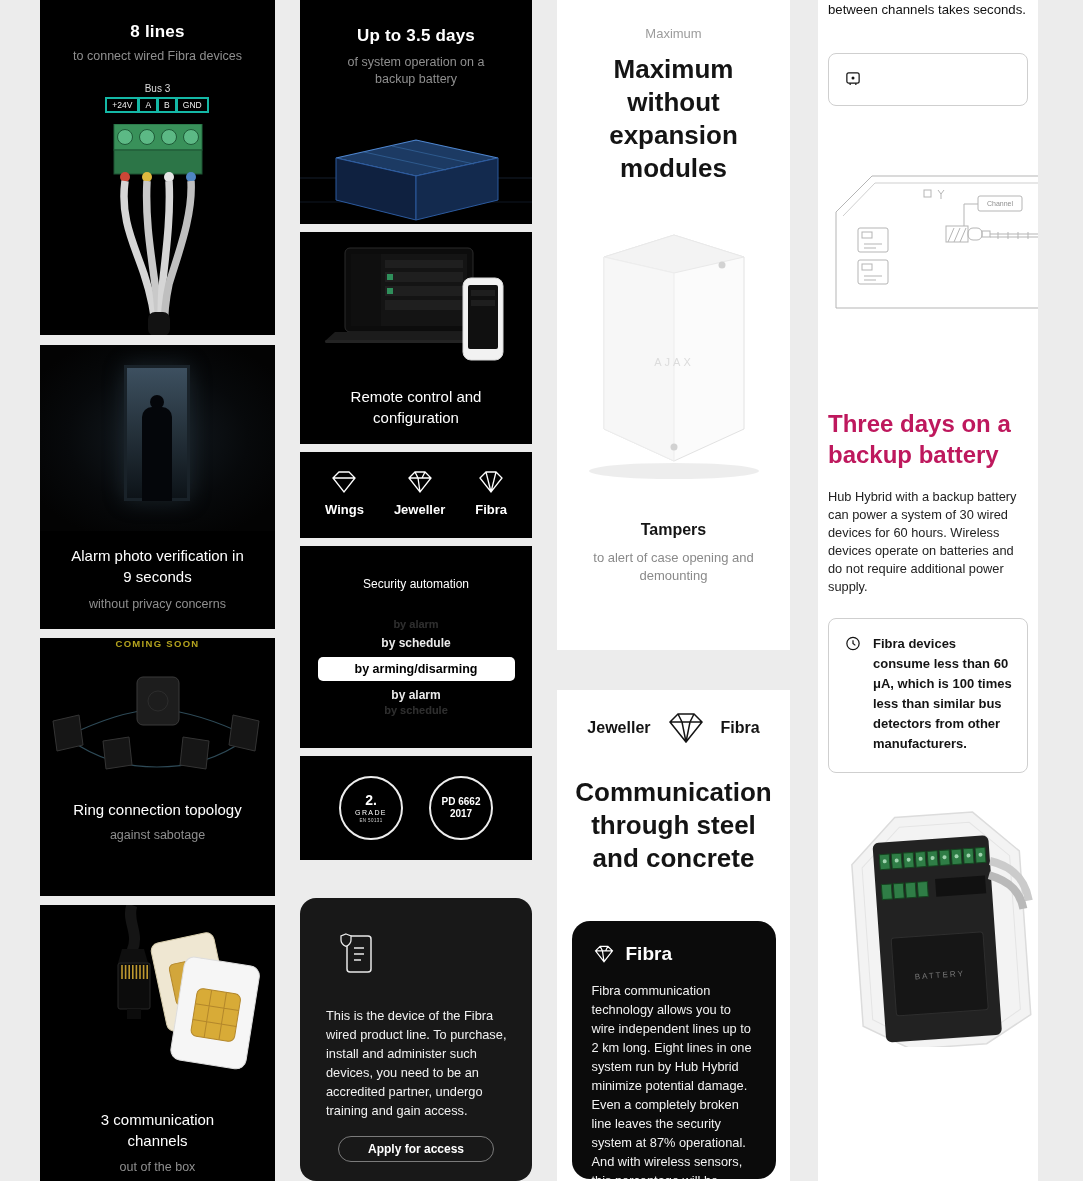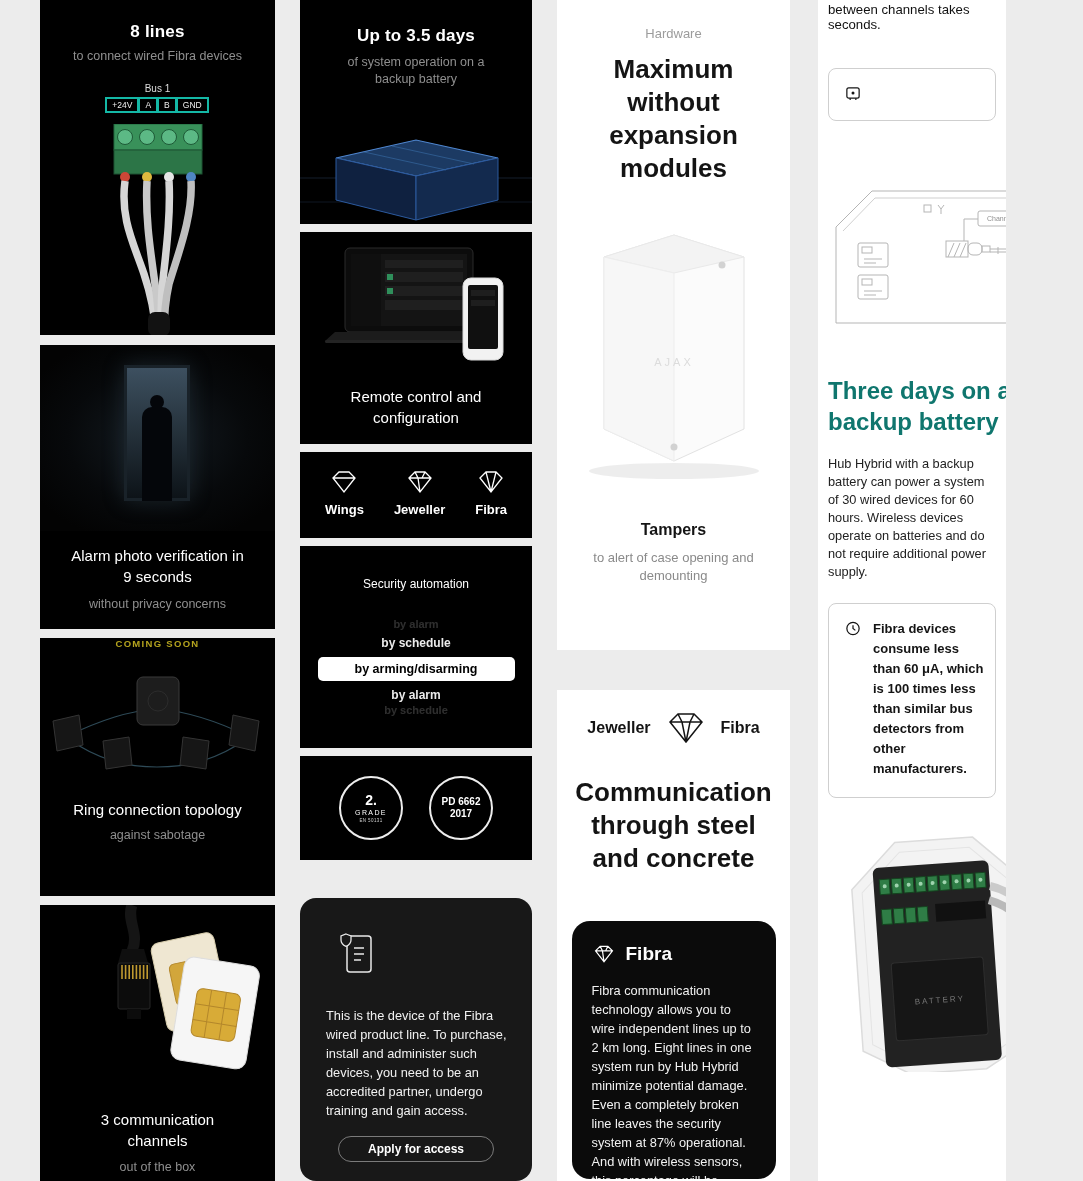--- a/index.html
+++ b/index.html
@@ -2,21 +2,21 @@
 <html><head>
 <meta charset="utf-8">
 <style>
   * { margin:0; padding:0; box-sizing:border-box; }
   html,body { width:1083px; height:1181px; overflow:hidden; }
   body { font-family:"Liberation Sans","DejaVu Sans",sans-serif; background:#ececec; position:relative; }
   .col { position:absolute; top:0; }
   #col1 { left:40px;  width:235px; }
   #col2 { left:300px; width:232px; }
   #col3 { left:557px; width:233px; }
-  #col4 { left:818px; width:188px; }
+  #col4 { left:818px; width:220px; }
   .card { position:relative; overflow:hidden; }
   .dark  { background:#000000; color:#fff; }
   .white { background:#ffffff; color:#111; }
 
   .dk-title  { font-size:17px; font-weight:700; text-align:center; letter-spacing:.2px; }
   .dk-title2 { font-size:15px; font-weight:400; text-align:center; line-height:21px; }
   .dk-sub    { font-size:12.5px; color:#8f8f8f; text-align:center; line-height:17px; }
 
   
   .c1-lines { height:335px; margin-bottom:10px; padding-top:22px; }
@@ -103,36 +103,36 @@
   .fibra-head .ftitle { font-size:19px; font-weight:700; }
   .fibra-body { margin-top:16px; font-size:12.8px; line-height:19px; color:#f2f2f2; }
 
   
   #col4 .card { height:1181px; padding:0 10px; }
   .intro { padding-top:2px; font-size:13.2px; color:#111; }
   .note { margin-top:36px; display:flex; gap:11px; border:1px solid #cfcfcf; border-radius:8px; padding:15px 10px 18px 15px; background:#fff; }
   .note .n-icon { flex:0 0 18px; padding-top:1px; }
   .note .n-text { font-size:13px; font-weight:700; line-height:20px; color:#141414; width:142px; }
   .draw-art { display:block; margin-top:60px; }
-  .h-battery { margin-top:44px; font-size:24px; font-weight:700; line-height:31px; color:#0f766e; width:190px; }
+  .h-battery { margin-top:92px; font-size:24px; font-weight:700; line-height:31px; color:#be185d; width:190px; }
   .p-battery { margin-top:18px; font-size:12.8px; line-height:18px; color:#222; }
   .note2 { margin-top:22px; }
   .hub-photo { display:block; margin:22px auto 0; }
 </style>
 </head>
 <body>
 
 <div id="page">
 
   <div class="col" id="col1">
 
     <section class="card dark c1-lines">
       <h3 class="dk-title">8 lines</h3>
       <p class="dk-sub" style="margin-top:6px">to connect wired Fibra devices</p>
-      <div class="bus-label">Bus 1</div>
+      <div class="bus-label">Bus 3</div>
       <div class="terminal-row">
         <span class="tlabel">+24V</span>
         <span class="tlabel">A</span>
         <span class="tlabel">B</span>
         <span class="tlabel">GND</span>
       </div>
       <svg class="terminal-art" width="180" height="212" viewBox="0 0 180 212">
         <rect x="46" y="0" width="88" height="26" fill="#39915a" stroke="#23693f"></rect>
         <circle cx="57" cy="13" r="7.5" fill="#5cb985" stroke="#1e5a37"></circle>
         <circle cx="79" cy="13" r="7.5" fill="#5cb985" stroke="#1e5a37"></circle>
@@ -302,21 +302,21 @@
         <path d="M8,2 L13,4 V8 C13,11 10.8,13.2 8,14.4 C5.2,13.2 3,11 3,8 V4 Z" fill="#181818" stroke="#e8e8e8" stroke-width="1.3"></path>
       </svg>
       <p class="access-text">This is the device of the Fibra wired product line. To purchase, install and administer such devices, you need to be an accredited partner, undergo training and gain access.</p>
       <button class="access-btn">Apply for access</button>
     </section>
   </div>
 
   <div class="col" id="col3">
 
     <section class="card white c3-hardware">
-      <div class="eyebrow">Hardware</div>
+      <div class="eyebrow">Maximum</div>
       <h2 class="big-title">Maximum without expansion modules</h2>
       <svg class="device-art" width="200" height="262" viewBox="0 0 200 262">
         <ellipse cx="100" cy="250" rx="85" ry="8" fill="rgba(0,0,0,0.07)"></ellipse>
         <polygon points="30,36 100,14 170,36 170,208 100,240 30,208" fill="#fbfbfb" stroke="#e2e2e2"></polygon>
         <polygon points="30,36 100,52 170,36 100,14" fill="#f3f3f3" stroke="#e9e9e9"></polygon>
         <polygon points="30,36 100,52 100,240 30,208" fill="#f7f7f7" stroke="#ededed"></polygon>
         <circle cx="148" cy="44" r="3.5" fill="#d2d2d2"></circle>
         <circle cx="100" cy="226" r="3.5" fill="#d2d2d2"></circle>
         <text x="100" y="145" text-anchor="middle" fill="#dcdcdc" font-size="11" letter-spacing="3">AJAX</text>
       </svg>

